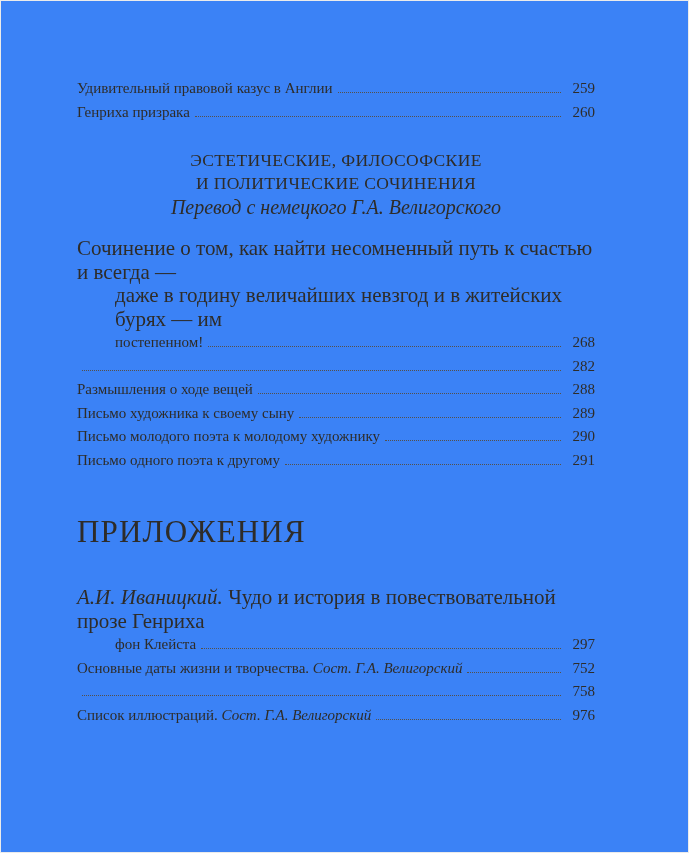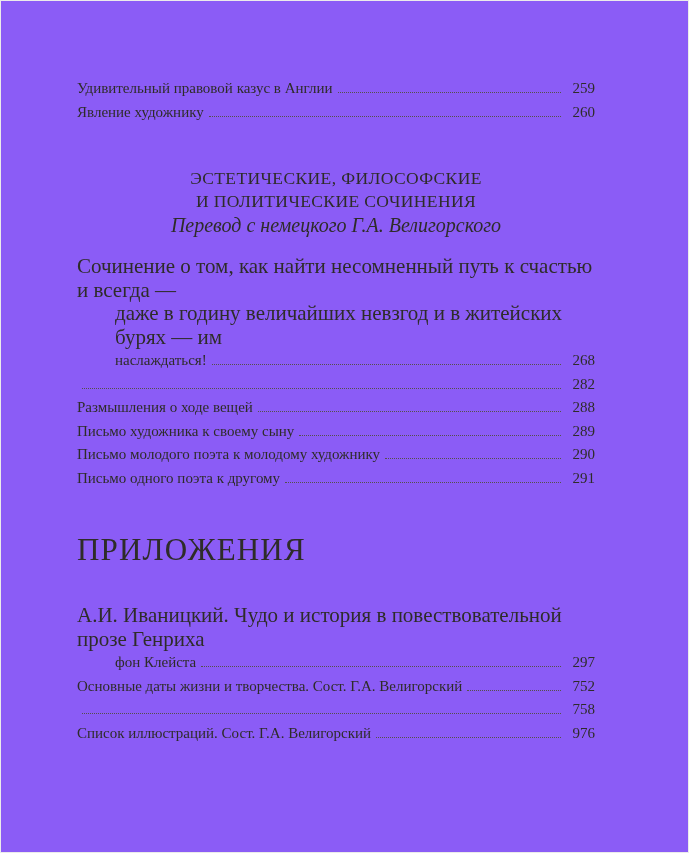--- a/index.html
+++ b/index.html
@@ -6,21 +6,21 @@
   html, body { background: #ffffff; }
   body {
     width: 689px;
     height: 853px;
     font-family: "Liberation Serif", serif;
     color: #2e2c29;
   }
   .page {
     width: 689px;
     height: 853px;
-    background: #8b5cf6;
+    background: #3b82f6;
     border: 1px solid #ebebeb;
     padding: 76px 93px 0 76px;
     overflow: hidden;
   }
   .row {
     display: flex;
     align-items: baseline;
     font-size: 15px;
     line-height: 23.5px;
   }
@@ -34,23 +34,23 @@
   .pagenum {
     flex: 0 0 auto;
     min-width: 30px;
     text-align: right;
   }
   .cont { padding-left: 38px; }
   .plainline {
     font-size: 21px;
     line-height: 23.5px;
   }
-  .it { }
+  .it { font-style: italic; }
 
-  .sec-head-block { margin-top: 43px; text-align: center; }
+  .sec-head-block { margin-top: 25px; text-align: center; }
   .sec-head {
     font-size: 17.5px;
     line-height: 23px;
     letter-spacing: 0.4px;
     font-weight: 400;
     color: #2e2c29;
   }
   .sec-sub {
     font-style: italic;
     font-size: 20px;
@@ -72,37 +72,37 @@
 <body>
 
 <div class="page">
 
   <div class="row">
     <span class="title">Удивительный правовой казус в Англии</span>
     <span class="dots"></span>
     <span class="pagenum">259</span>
   </div>
   <div class="row">
-    <span class="title">Явление художнику</span>
+    <span class="title">Генриха призрака</span>
     <span class="dots"></span>
     <span class="pagenum">260</span>
   </div>
 
   <div class="sec-head-block">
     <div class="sec-head">ЭСТЕТИЧЕСКИЕ, ФИЛОСОФСКИЕ</div>
     <div class="sec-head">И ПОЛИТИЧЕСКИЕ СОЧИНЕНИЯ</div>
     <div class="sec-sub">Перевод с немецкого Г.А. Велигорского</div>
   </div>
   <div class="after-sub"></div>
 
   <div>
     <div class="plainline">Сочинение о том, как найти несомненный путь к счастью и всегда —</div>
     <div class="plainline cont">даже в годину величайших невзгод и в житейских бурях — им</div>
     <div class="row cont">
-      <span class="title">наслаждаться!</span>
+      <span class="title">постепенном!</span>
       <span class="dots"></span>
       <span class="pagenum">268</span>
     </div>
   </div>
 
   <div class="row">
     <span class="dots"></span>
     <span class="pagenum">282</span>
   </div>
   <div class="row">

